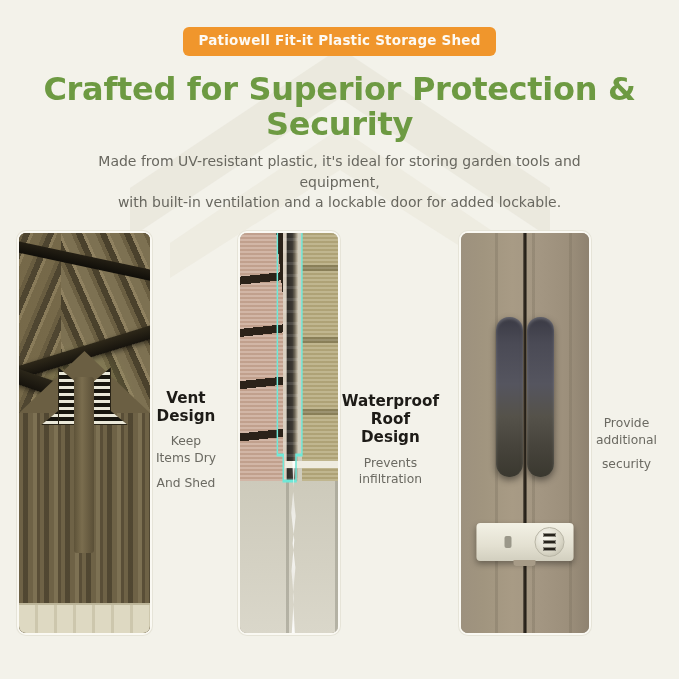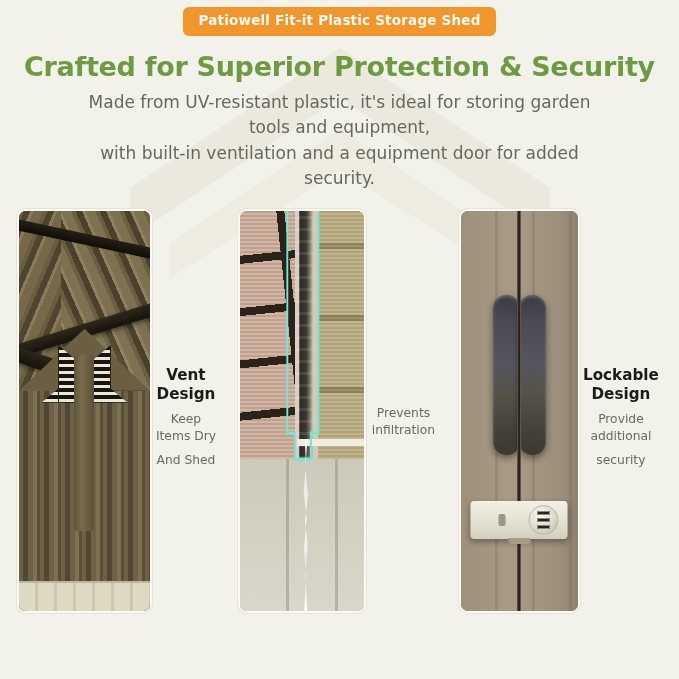--- a/index.html
+++ b/index.html
@@ -7,33 +7,33 @@
     width:679px;height:679px;
     background:#f3f2ea;
     font-family:"DejaVu Sans", sans-serif;
     overflow:hidden;position:relative;
   }
   
   .watermark{position:absolute;inset:0;overflow:hidden;pointer-events:none;z-index:0;}
   .watermark svg{position:absolute;left:50%;top:38px;transform:translateX(-50%);}
 
   
-  .header{position:relative;z-index:2;text-align:center;padding-top:7px;}
+  .header{position:relative;z-index:2;text-align:center;padding-top:27px;}
   .badge{
     display:inline-block;background:#f0962c;color:#fdfaf4;
     font-weight:bold;font-size:13.5px;letter-spacing:.2px;
     padding:7px 15px 8px;border-radius:6px;line-height:1;
   }
   .headline{
     margin:16px 11px 0;color:#6d9a42;
-    font-size:27px;font-weight:bold;letter-spacing:-.3px;line-height:1.1;
+    font-size:32px;font-weight:bold;letter-spacing:-.3px;line-height:1.1;
   }
   .subline{
     margin:9px auto 0;color:#68675f;
-    font-size:17px;line-height:1.48;max-width:540px;
+    font-size:14px;line-height:1.48;max-width:540px;
   }
   .subline span{display:block;}
 
   
   .panels{
     position:relative;z-index:2;
     display:flex;justify-content:space-between;
     padding:0 17px;margin-top:18px;box-sizing:border-box;
   }
   .col{width:203px;display:flex;flex-direction:row;align-items:center;}
@@ -203,21 +203,21 @@
     <polygon points="260,10 470,150 470,200 260,60 50,200 50,150" fill="#e9e8dc" opacity="0.85"></polygon>
     <polygon points="260,90 430,205 430,240 260,132 90,240 90,205" fill="#eceadf" opacity="0.8"></polygon>
   </svg>
 </div>
 
 <div class="header">
   <div class="badge">Patiowell Fit-it Plastic Storage Shed</div>
   <h1 class="headline">Crafted for Superior Protection &amp; Security</h1>
   <p class="subline">
     <span>Made from UV-resistant plastic, it's ideal for storing garden tools and equipment,</span>
-    <span>with built-in ventilation and a equipment door for added security.</span>
+    <span>with built-in ventilation and a lockable door for added lockable.</span>
   </p>
 </div>
 
 <div class="panels">
 
   <div class="col">
     <div class="frame">
       <div class="scene p1">
         <div class="rafters"></div>
         <div class="rafters2"></div>
@@ -260,20 +260,21 @@
         <div class="wall">
             <div class="ribs"></div>
           </div>
         <svg class="hl" style="left:0;top:0;width:100%;height:100%" viewBox="0 0 199 400" preserveAspectRatio="none">
           <path d="M76 0 L76 222 L88 222 L88 248 L114 248 L114 222 L126 222 L126 0" stroke="#6fe8d8" stroke-width="3" fill="none"></path>
         </svg>
         <div class="water"></div>
       </div>
     </div>
     <div class="cap">
+      <div class="cap-title">Waterproof Roof Design</div>
       <div class="cap-sub">
         <span>Prevents infiltration</span>
       </div>
     </div>
   </div>
 
   <div class="col">
     <div class="frame">
       <div class="scene p3">
         <div class="grain"></div>
@@ -285,21 +286,20 @@
           <div class="dial">
             <i></i>
               <i></i>
               <i></i>
           </div>
           <div class="notch"></div>
         </div>
       </div>
     </div>
     <div class="cap">
-      <div class="cap-title">Lockable Design</div>
       <div class="cap-sub">
         <span>Provide additional</span>
         <span>security</span>
       </div>
     </div>
   </div>
 
 </div>
 
 </body></html>

